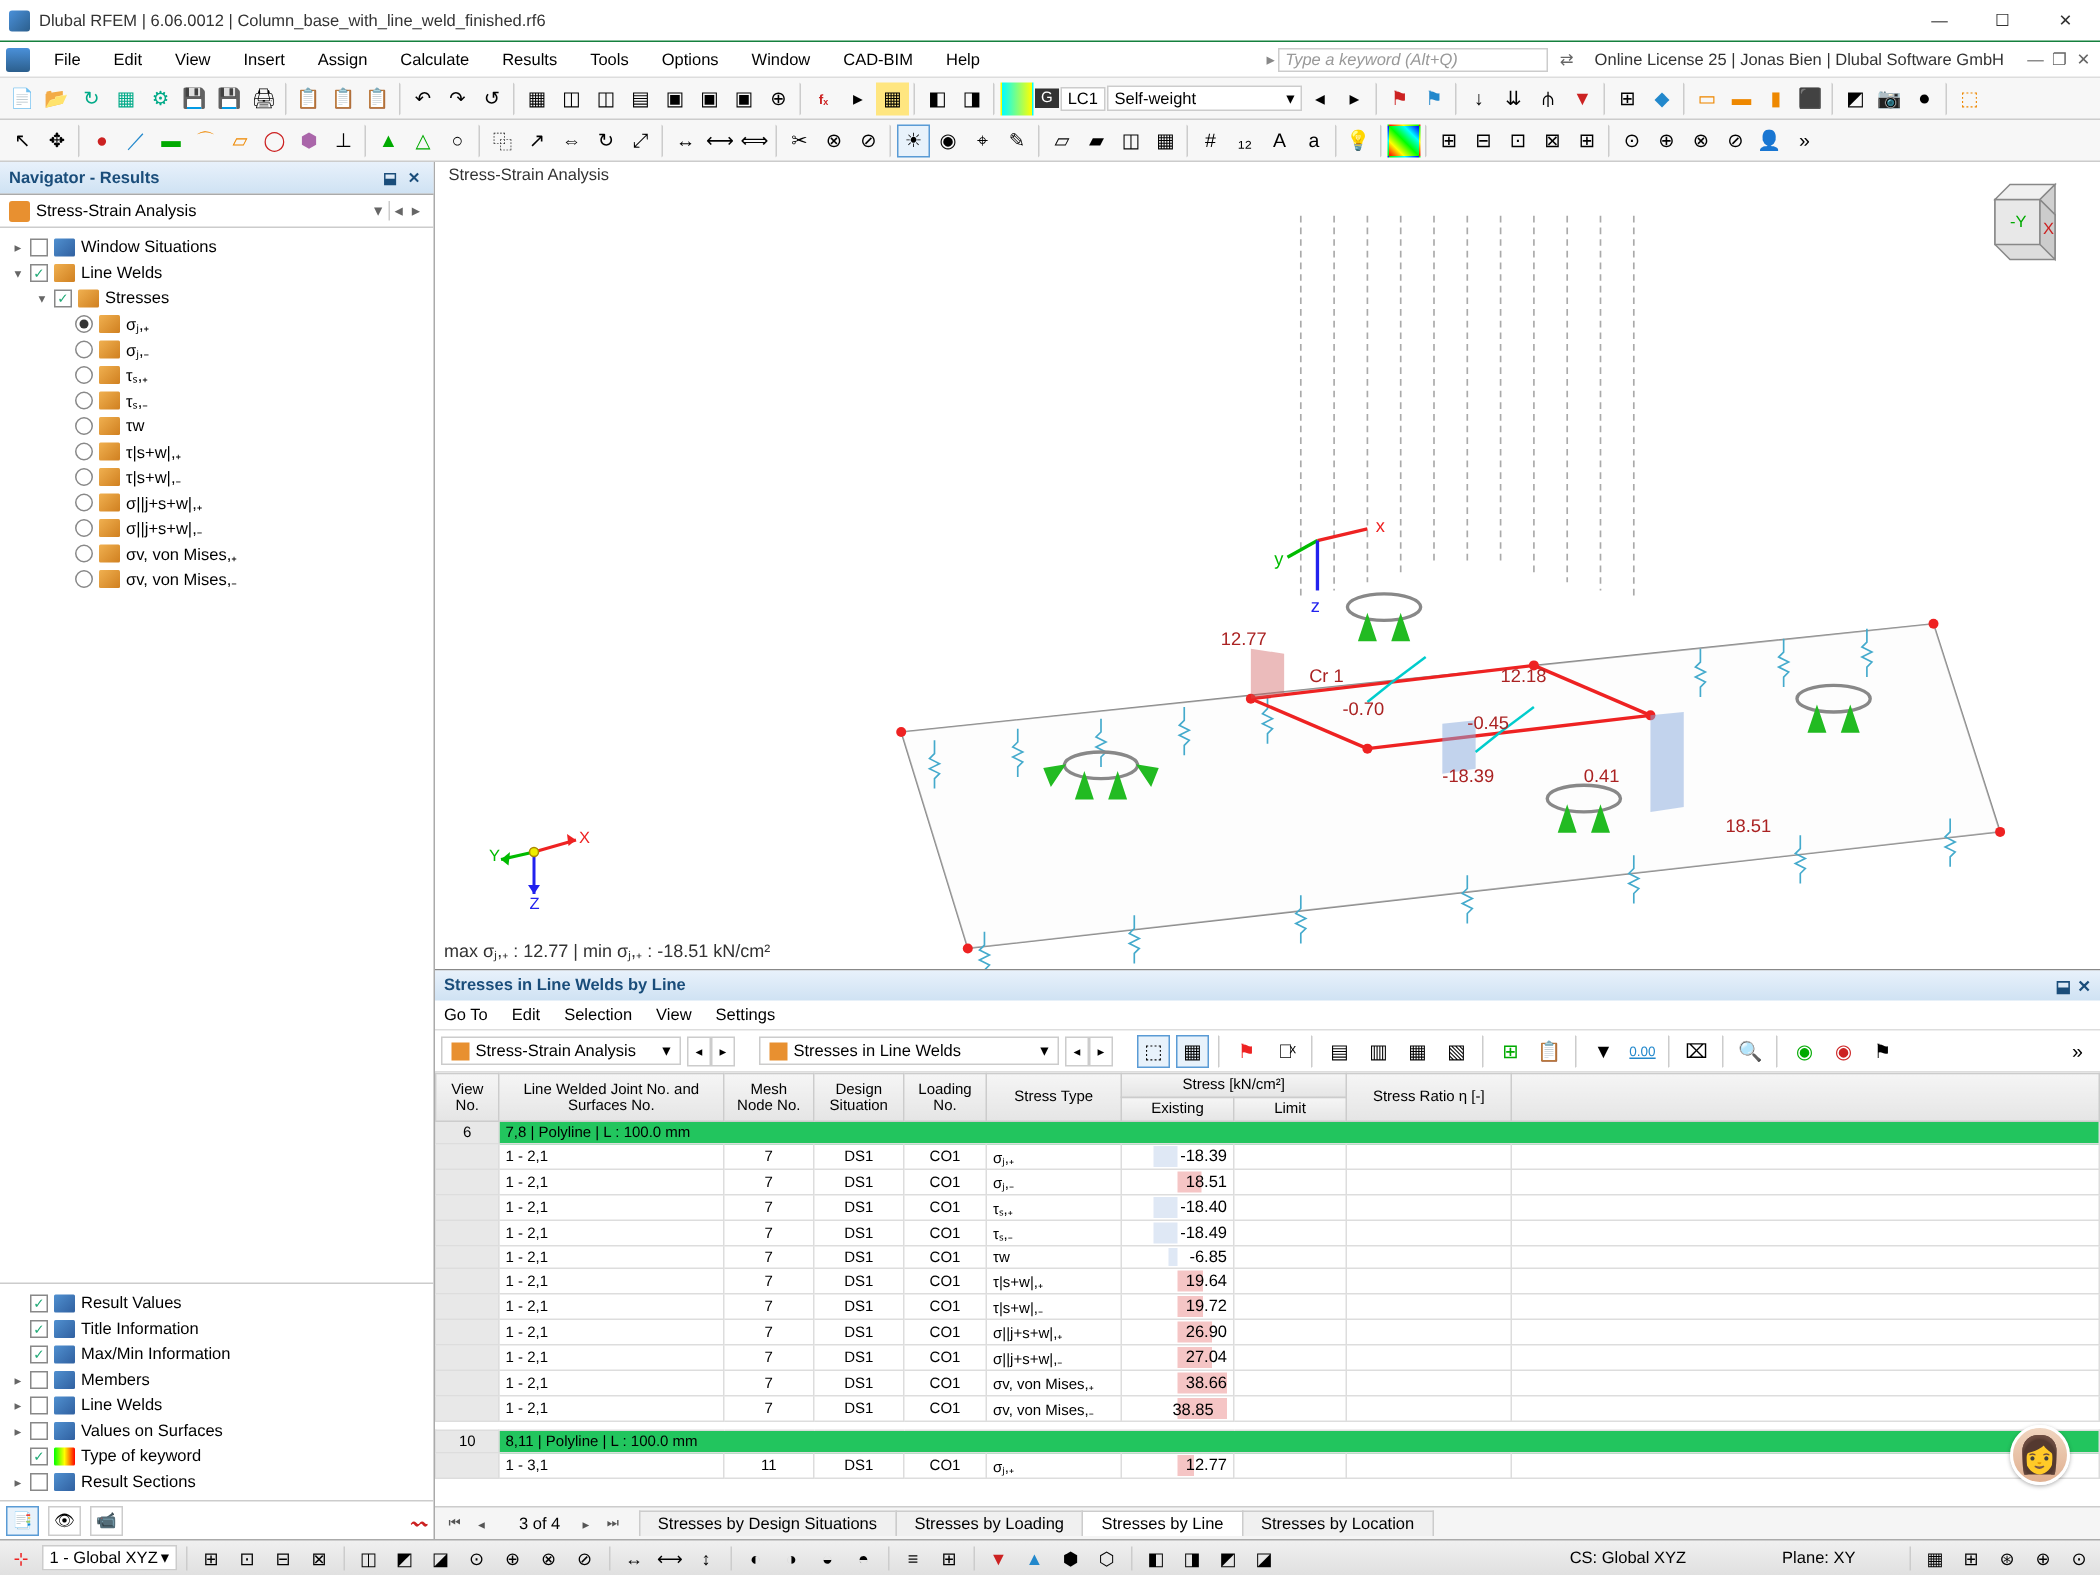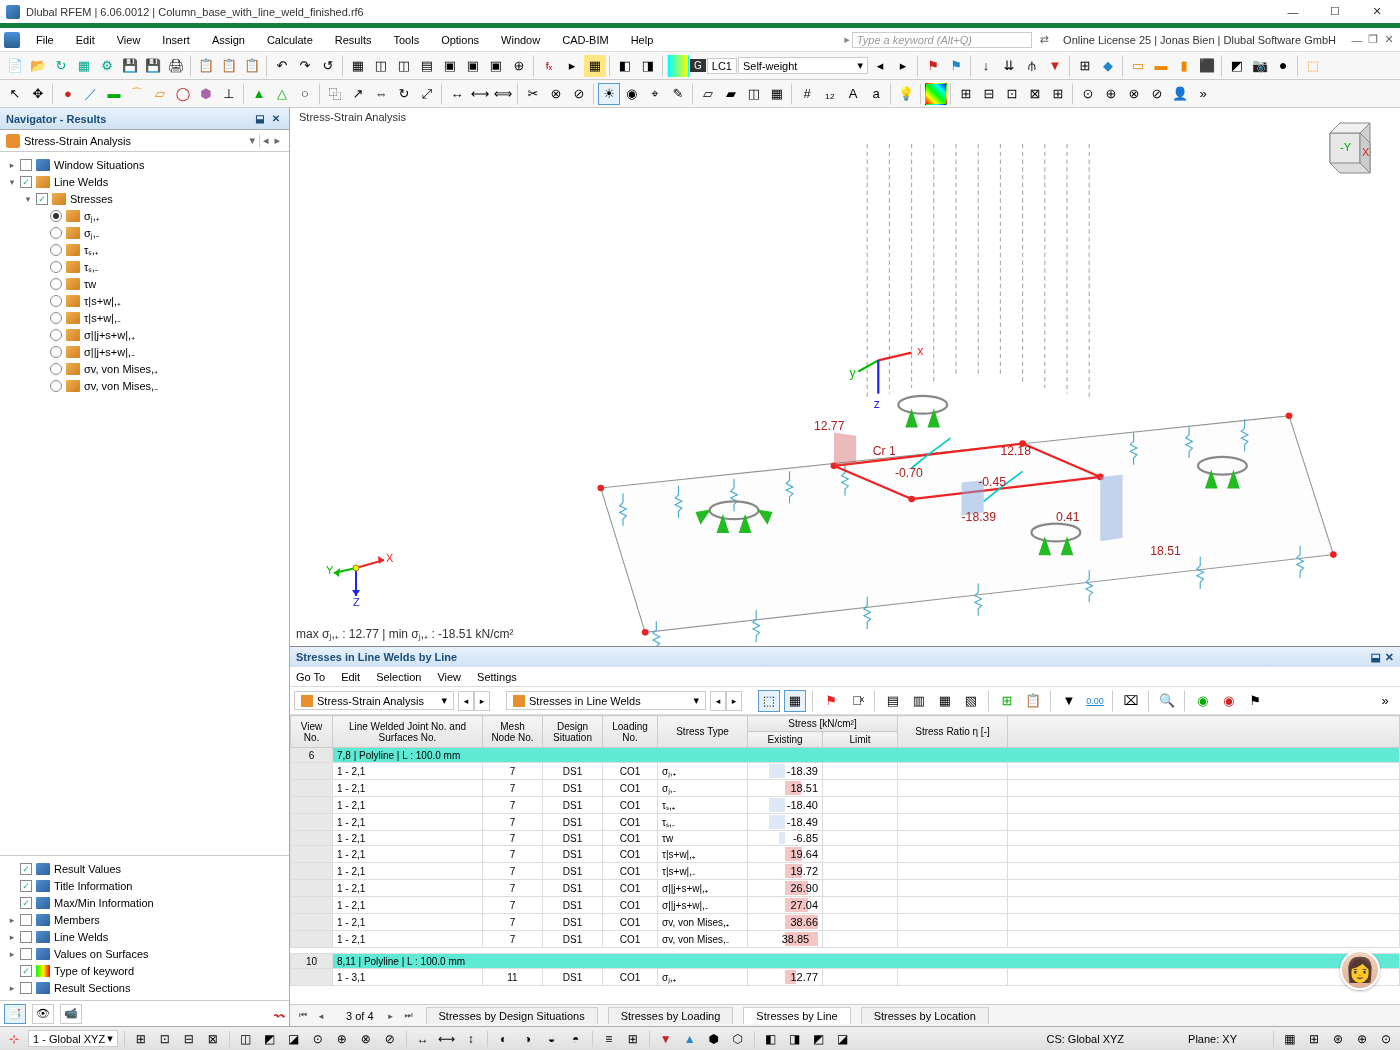--- a/index.html
+++ b/index.html
@@ -1,17 +1,17 @@
 <!DOCTYPE html>
 <html><head>
 <meta charset="utf-8">
 <style>
 * { box-sizing: border-box; margin: 0; padding: 0; font-family: 'Segoe UI', Tahoma, sans-serif; font-size: 11px; }
 body { background: #f0f0f0; width: 1400px; height: 1050px; overflow: hidden; display: flex; flex-direction: column; }
-.titlebar { height: 28px; background: #fff; display: flex; align-items: center; padding: 0 6px; border-bottom: 5px solid #15803d; }
+.titlebar { height: 28px; background: #fff; display: flex; align-items: center; padding: 0 6px; border-bottom: 1px solid #15803d; }
 .titlebar .title { flex: 1; font-size: 12px; color: #333; display:flex; align-items:center; gap:6px;}
 .titlebar .icon-app { width:14px; height:14px; background:linear-gradient(135deg,#4a90d9,#2c5f8d); border-radius:2px;}
 .win-btns { display: flex; gap: 8px; }
 .win-btn { width: 34px; height: 22px; display: flex; align-items: center; justify-content: center; color: #333; cursor: pointer; }
 .menubar { height: 24px; background: #fff; display: flex; align-items: center; padding: 0 4px; gap: 2px; border-bottom: 1px solid #ddd; }
 .menubar .item { padding: 2px 10px; cursor: pointer; }
 .menubar .spacer { flex: 1; }
 .menubar .search { border:1px solid #ccc; padding:1px 4px; color:#999; font-style:italic; width:180px;}
 .menubar .license { color:#333; padding:0 6px;}
 .mini-btns { display:flex; gap:2px; margin-left:6px;}
@@ -54,21 +54,21 @@
 .bp-menu { height:20px; display:flex; align-items:center; padding:0 6px; gap:16px; border-bottom:1px solid #ddd;}
 .bp-menu span{cursor:pointer;}
 .bp-toolbar { height:28px; display:flex; align-items:center; padding:0 4px; gap:4px; border-bottom:1px solid #ddd;}
 .bp-dd { border:1px solid #ccc; padding:2px 6px; display:flex; align-items:center; gap:4px; min-width:160px; justify-content:space-between;}
 .bp-nav{display:flex;gap:0;}
 .bp-navbtn{width:16px;height:20px;border:1px solid #ccc;display:flex;align-items:center;justify-content:center;cursor:pointer;font-size:9px;}
 .table-wrap { flex:1; overflow:auto;}
 table { border-collapse:collapse; width:100%;}
 th { background:linear-gradient(#f5f5f5,#e5e5e5); border:1px solid #ccc; padding:2px 4px; font-weight:normal; text-align:center; font-size:10px;}
 td { border:1px solid #ddd; padding:1px 4px; font-size:10px; height:15px;}
-tr.group td { background:#5eead4; font-weight:normal;}
+tr.group td { background:#22c55e; font-weight:normal;}
 .c-center{text-align:center;}
 .c-right{text-align:right;}
 .stress-cell { position:relative; }
 .bar { position:absolute; top:1px; bottom:1px; background:#dfe8f5;}
 .bar.neg{background:#dfe8f5;}
 .bar.pos{background:#f5c5c5;}
 .val { position:relative; z-index:1;}
 .bp-tabs { height:22px; display:flex; align-items:center; border-top:1px solid #ccc; background:#f5f5f5; padding:0 4px; gap:0;}
 .bp-tabs .nav{display:flex;gap:0;margin-right:8px;}
 .bp-tabs .navb{width:18px;height:16px;display:flex;align-items:center;justify-content:center;cursor:pointer;font-size:9px;color:#555;}
@@ -792,21 +792,21 @@
       <div class="bp-tabs">
         <div class="nav">
           <div class="navb">⏮</div>
           <div class="navb">◂</div>
         </div>
         <div class="pg">3 of 4</div>
         <div class="nav">
           <div class="navb">▸</div>
           <div class="navb">⏭</div>
         </div>
-        <div id="tabs" style="display:flex;gap:11px;">
+        <div id="tabs" style="display:flex;">
             <div class="bp-tab">Stresses by Design Situations</div>
             <div class="bp-tab">Stresses by Loading</div>
             <div class="bp-tab active">Stresses by Line</div>
             <div class="bp-tab">Stresses by Location</div>
           </div>
       </div>
     </div>
   </div>
 </div>
 

